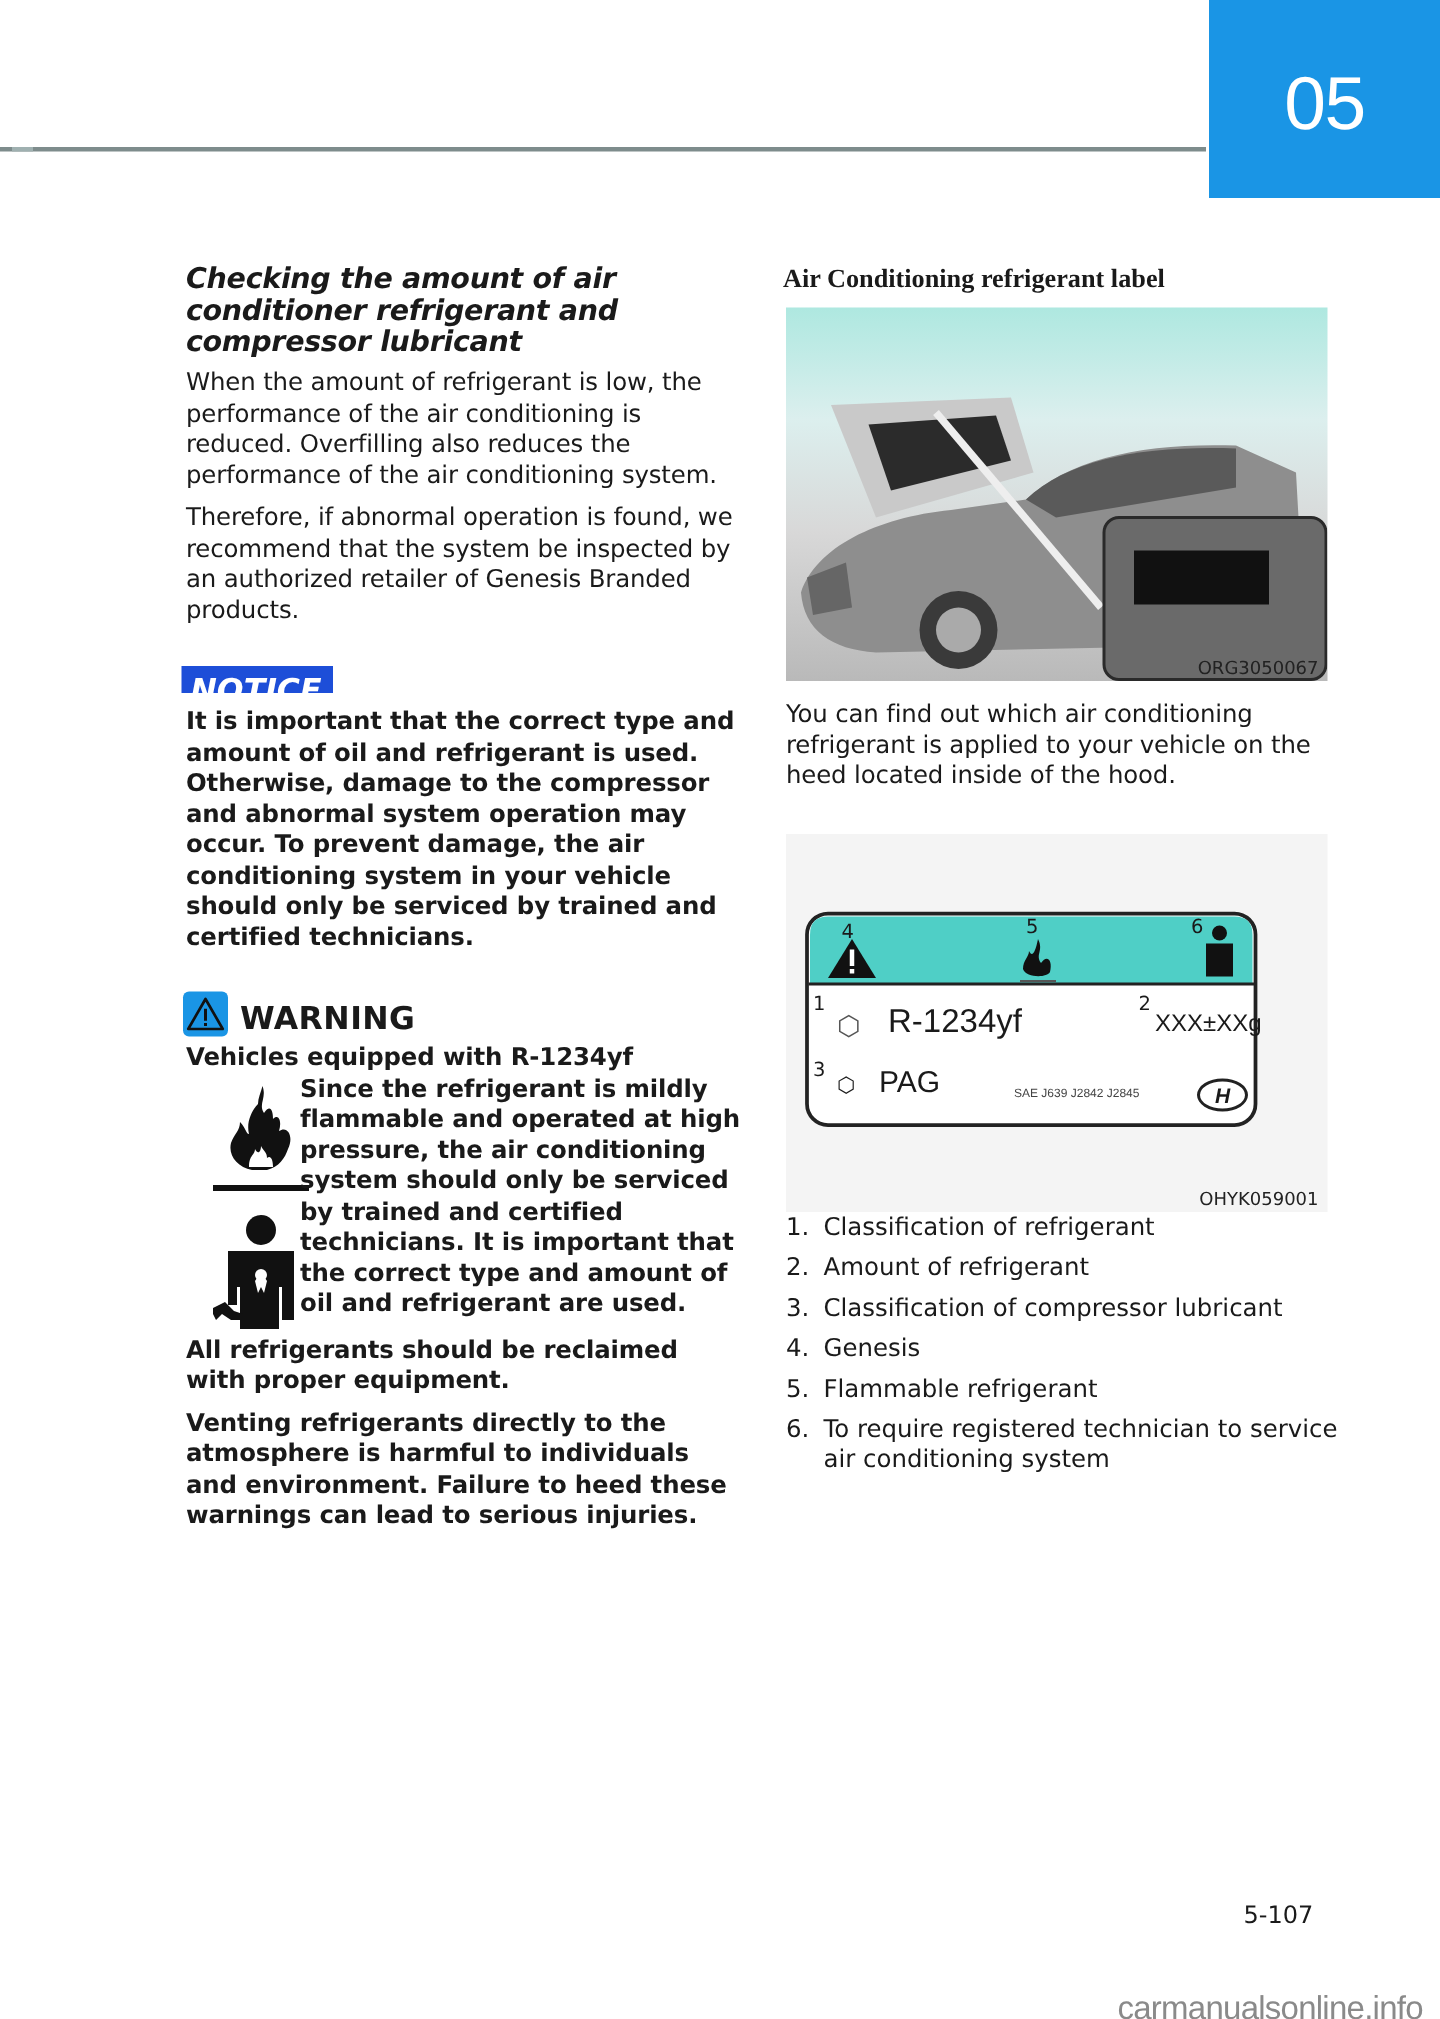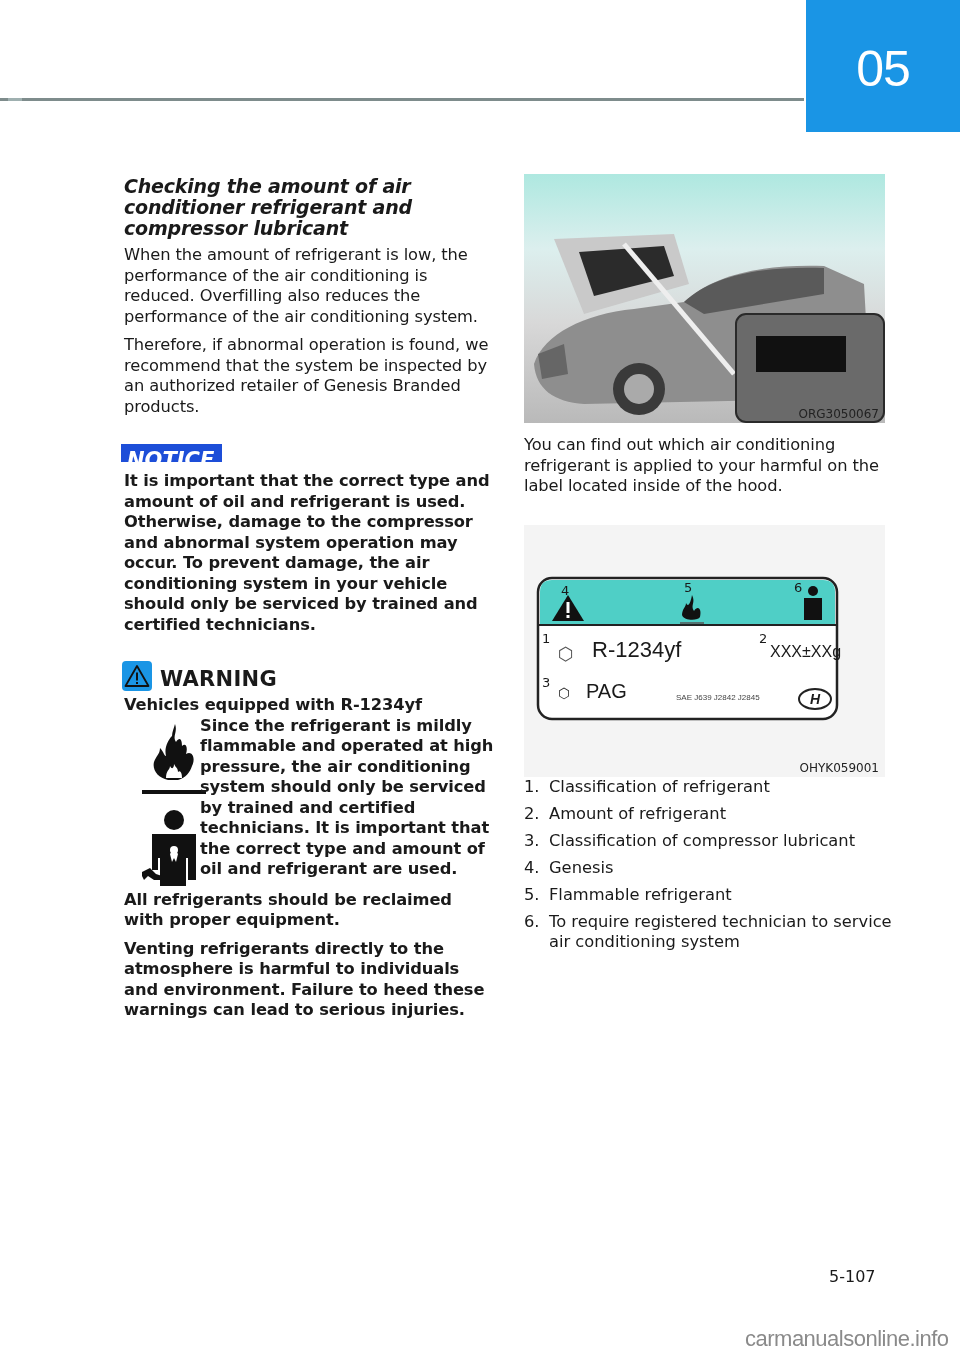--- a/index.html
+++ b/index.html
@@ -87,20 +87,21 @@
     </div>
     <div class="warn-text">
       <p class="para-bold">Since the refrigerant is mildly flammable and operated at high pressure, the air conditioning system should only be serviced by trained and certified technicians. It is important that the correct type and amount of oil and refrigerant are used.</p>
     </div>
   </div>
   <p class="para-bold">All refrigerants should be reclaimed with proper equipment.</p>
   <p class="para-bold">Venting refrigerants directly to the atmosphere is harmful to individuals and environment. Failure to heed these warnings can lead to serious injuries.</p>
 </div>
 
 <div class="col-right">
+  <h2 class="section-title-serif">Air Conditioning refrigerant label</h2>
 
   <div class="figure fig1">
     <svg width="361" height="249" viewBox="0 0 361 249" style="position:absolute;left:0;top:0;">
 
       <path d="M10 190 C20 160 60 140 110 135 L160 128 C190 100 240 90 300 92 L340 110 L345 200 L300 225 L60 230 C30 228 12 215 10 190 Z" fill="#8e8e8e"></path>
       <path d="M160 128 C190 100 240 92 300 94 L300 120 L180 140 Z" fill="#5a5a5a"></path>
 
       <path d="M30 65 L150 60 L165 110 L60 140 Z" fill="#c9c9c9"></path>
       <path d="M55 78 L140 72 L150 102 L70 122 Z" fill="#2b2b2b"></path>
 
@@ -110,21 +111,21 @@
       <circle cx="115" cy="215" r="15" fill="#aaaaaa"></circle>
 
       <path d="M14 180 L40 170 L44 200 L18 205 Z" fill="#666"></path>
 
       <rect x="212" y="140" width="148" height="108" rx="10" fill="#6a6a6a" stroke="#2a2a2a" stroke-width="2"></rect>
       <rect x="232" y="162" width="90" height="36" fill="#111"></rect>
     </svg>
     <div class="fig-code">ORG3050067</div>
   </div>
 
-  <p class="para" style="margin-top:12px">You can find out which air conditioning refrigerant is applied to your harmful on the label located inside of the hood.</p>
+  <p class="para" style="margin-top:12px">You can find out which air conditioning refrigerant is applied to your vehicle on the heed located inside of the hood.</p>
 
   <div class="figure fig2">
     <svg width="361" height="252" viewBox="0 0 361 252" style="position:absolute;left:0;top:0;">
       <rect x="14" y="53" width="299" height="141" rx="14" fill="#ffffff" stroke="#222" stroke-width="2.5"></rect>
       <path d="M16 67 Q16 55 28 55 L299 55 Q311 55 311 67 L311 100 L16 100 Z" fill="#4fcfc6"></path>
       <line x1="15" y1="100" x2="312" y2="100" stroke="#222" stroke-width="2"></line>
 
       <path d="M44 70 L60 96 L28 96 Z" fill="#111"></path>
       <rect x="42.5" y="77" width="3" height="11" fill="#fff"></rect>
       <rect x="42.5" y="90" width="3" height="3" fill="#fff"></rect>

